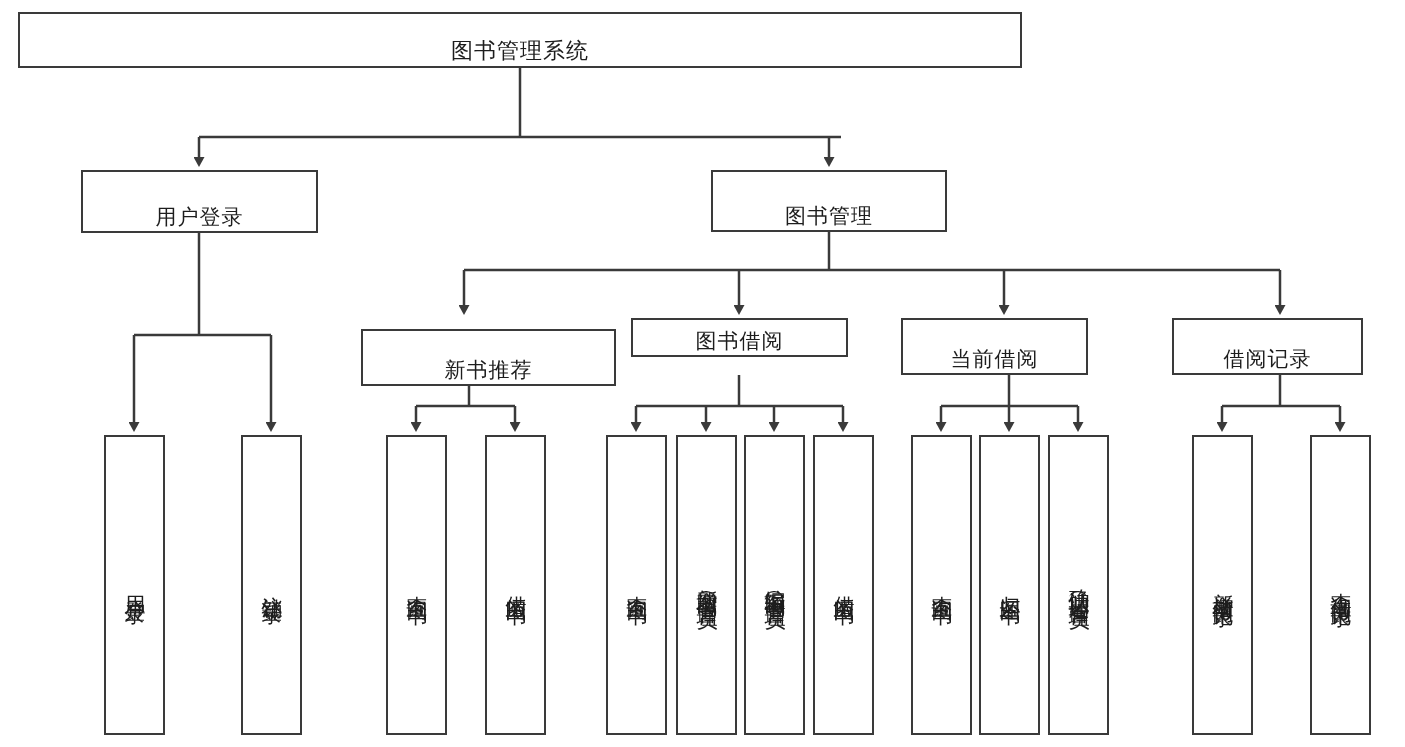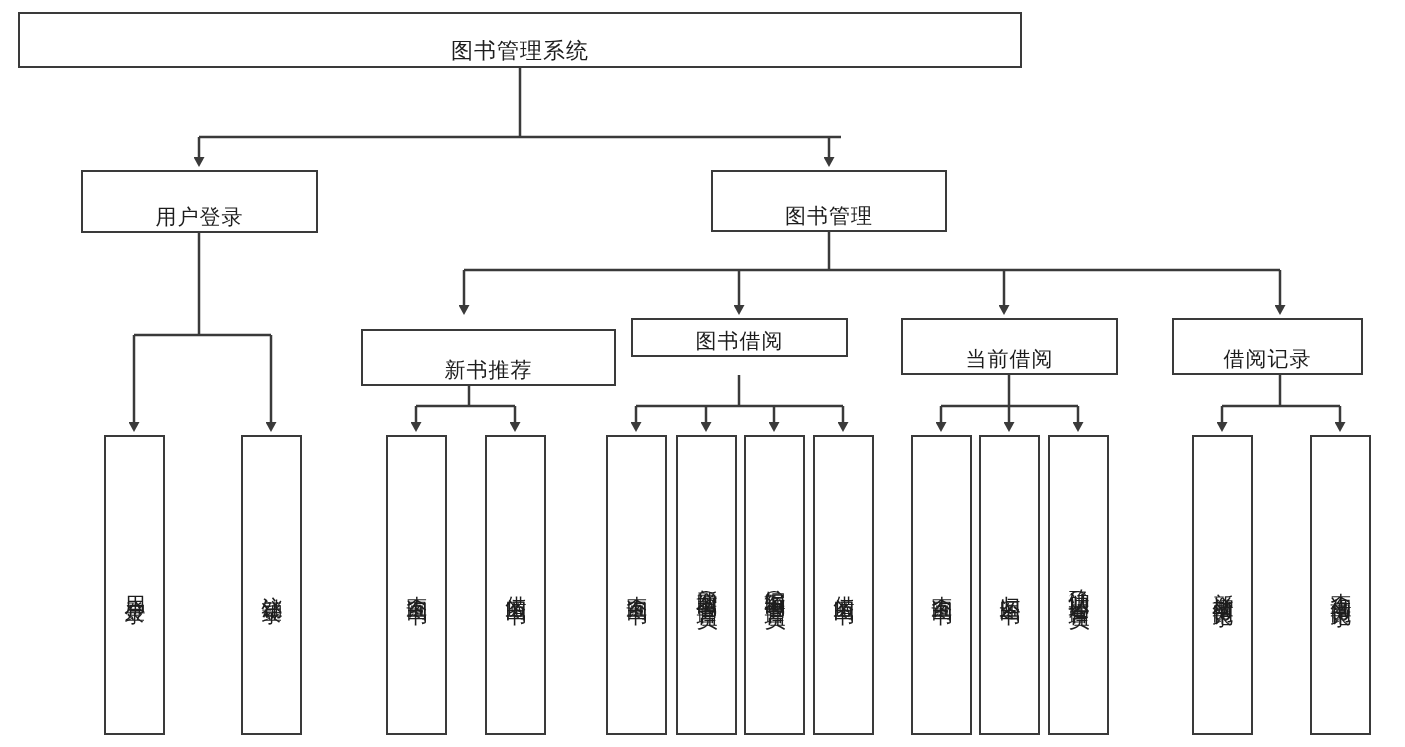--- a/index.html
+++ b/index.html
@@ -122,21 +122,21 @@
   <div class="node lvl1" style="left:711px;top:170px;width:236px;height:62px;">
     <span>图书管理</span>
   </div>
 
   <div class="node lvl2" style="left:361px;top:329px;width:255px;height:57px;">
     <span>新书推荐</span>
   </div>
   <div class="node lvl2" style="left:631px;top:318px;width:217px;height:39px;">
     <span>图书借阅</span>
   </div>
-  <div class="node lvl2" style="left:901px;top:318px;width:217px;height:57px;">
+  <div class="node lvl2" style="left:901px;top:318px;width:187px;height:57px;">
     <span>当前借阅</span>
   </div>
   <div class="node lvl2" style="left:1172px;top:318px;width:191px;height:57px;">
     <span>借阅记录</span>
   </div>
 
   <div class="leaf" style="left:104px;top:435px;width:61px;height:300px;">
     <span class="vtext">用户登录</span>
   </div>
   <div class="leaf" style="left:241px;top:435px;width:61px;height:300px;">

